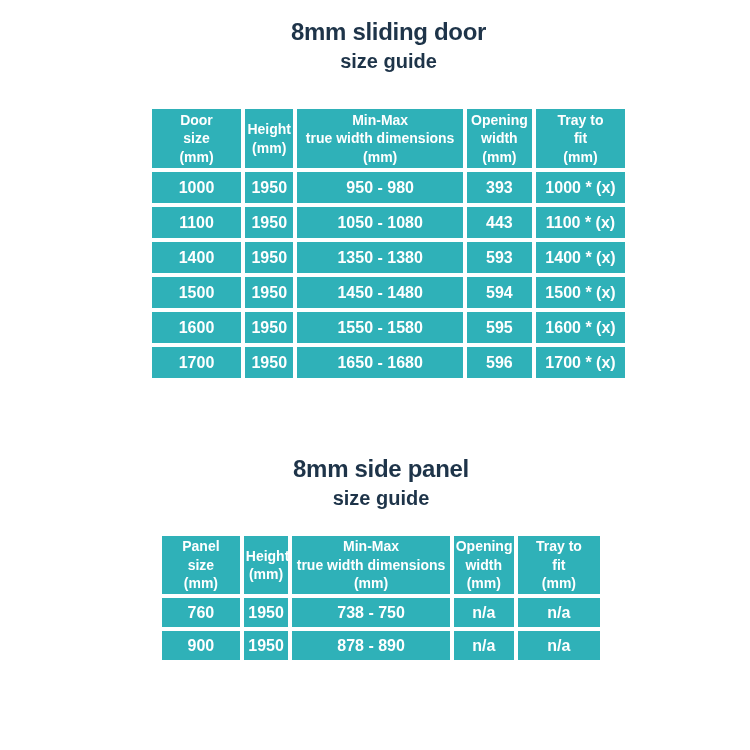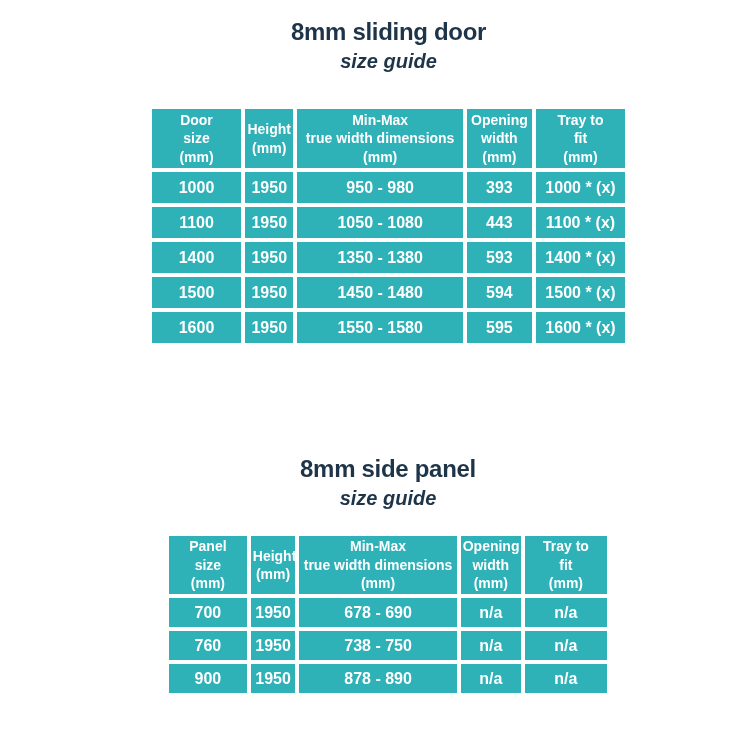--- a/index.html
+++ b/index.html
@@ -15,31 +15,30 @@
     font-family: "Liberation Sans", sans-serif;
   }
   .page {
     position: relative;
     width: 750px; height: 750px;
     overflow: hidden;
     background: var(--bg);
   }
   .guide { position: absolute; text-align: center; }
   .guide--door  { left: 150px; top: 14px;  width: 477px; }
-  .guide--panel { left: 167px; top: 451px; width: 442px; }
+  .guide--panel { left: 160px; top: 451px; width: 442px; }
   .title {
     font-size: 24px; line-height: 36px;
     font-weight: bold; letter-spacing: -0.3px;
     color: var(--navy);
   }
   .subtitle {
     font-size: 20px; line-height: 23px;
     font-weight: bold;
     color: var(--navy);
-    font-style: italic;
   }
   table.size-table {
     width: 100%;
     border-collapse: separate;
     border-spacing: 0;
     table-layout: fixed;
     margin-top: 34px;
   }
   .guide--panel table.size-table { margin-top: 24px; }
   .size-table th, .size-table td {
@@ -128,20 +127,27 @@
             <td>594</td>
             <td>1500 * (x)</td>
           </tr>
           <tr>
             <td>1600</td>
             <td>1950</td>
             <td>1550 - 1580</td>
             <td>595</td>
             <td>1600 * (x)</td>
           </tr>
+          <tr>
+            <td>1700</td>
+            <td>1950</td>
+            <td>1650 - 1680</td>
+            <td>596</td>
+            <td>1700 * (x)</td>
+          </tr>
         </tbody>
       </table>
   </section>
 
   <section class="guide guide--panel">
     <h1 class="title">8mm side panel</h1>
     <div class="subtitle">size guide</div>
     <table class="size-table">
       <colgroup>
         <col style="width:18.5%">
@@ -163,27 +169,20 @@
             <th>Opening
 width
 (mm)</th>
             <th>Tray to
 fit
 (mm)</th>
           </tr>
         </thead>
         <tbody>
           <tr>
-            <td>700</td>
-            <td>1950</td>
-            <td>678 - 690</td>
-            <td>n/a</td>
-            <td>n/a</td>
-          </tr>
-          <tr>
             <td>760</td>
             <td>1950</td>
             <td>738 - 750</td>
             <td>n/a</td>
             <td>n/a</td>
           </tr>
           <tr>
             <td>900</td>
             <td>1950</td>
             <td>878 - 890</td>

